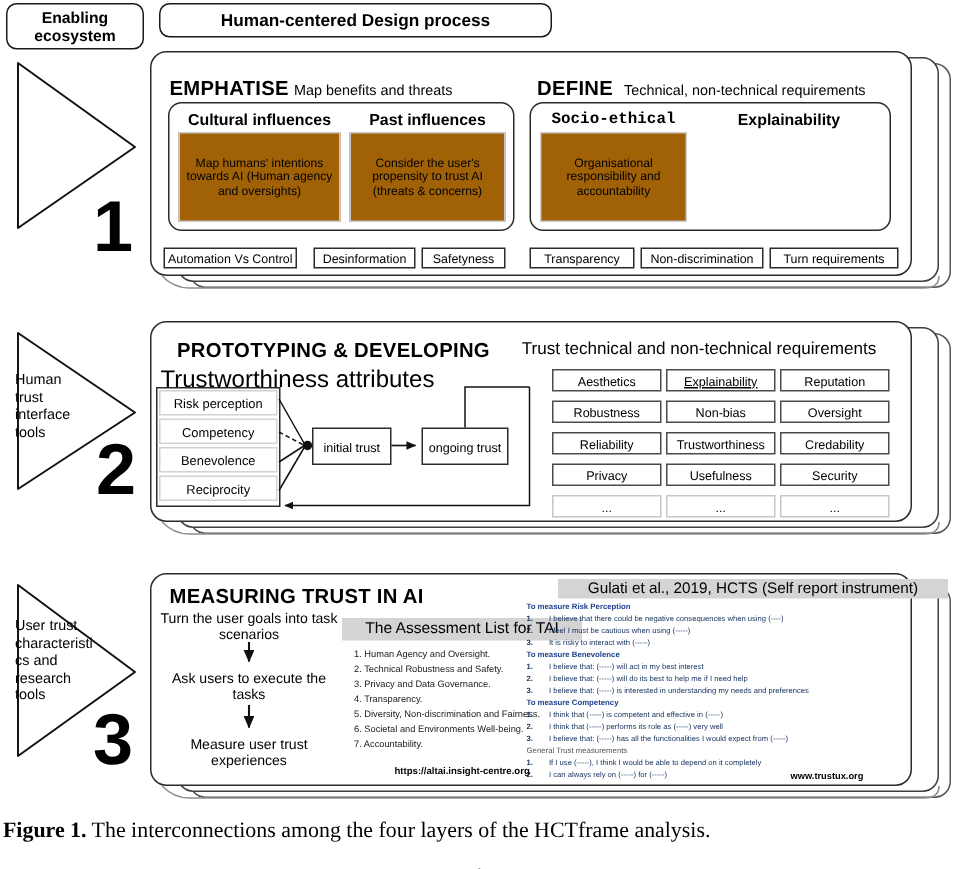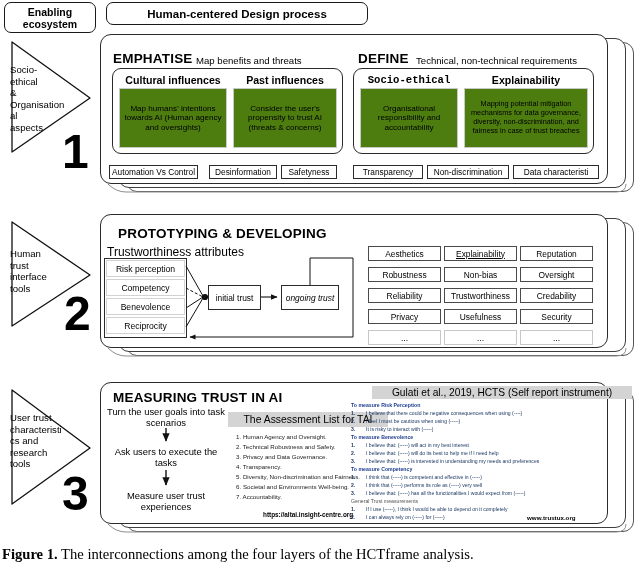--- a/index.html
+++ b/index.html
@@ -28,30 +28,30 @@
   .tri .lbl{position:absolute;font-size:9.6px;line-height:11.6px;}
   .num{position:absolute;font-weight:bold;font-family:"Liberation Sans",sans-serif;color:#000;line-height:1;}
 
   
   .phase{position:absolute;font-size:13.5px;font-weight:bold;letter-spacing:.2px;}
   .phase-sub{position:absolute;font-size:9.6px;}
 
   
   .group{position:absolute;border:1px solid #2b2b2b;border-radius:9px;background:#fff;box-sizing:border-box;}
   .subhead{position:absolute;font-size:10.6px;font-weight:bold;text-align:center;}
-  .desc{position:absolute;border:1px solid #c9c9c9;background:#4d7c0f;box-sizing:border-box;font-size:8.1px;line-height:9.6px;text-align:center;padding:4px 3px;display:flex;align-items:center;justify-content:center;}
+  .desc{position:absolute;border:1px solid #c9c9c9;background:#a16207;box-sizing:border-box;font-size:8.1px;line-height:9.6px;text-align:center;padding:4px 3px;display:flex;align-items:center;justify-content:center;}
 
   
   .chip{position:absolute;border:1px solid #2b2b2b;background:#fff;box-sizing:border-box;font-size:8.3px;display:flex;align-items:center;justify-content:center;height:14px;}
 
   
   .attrs-frame{position:absolute;border:1px solid #2b2b2b;background:#fff;box-sizing:border-box;}
   .attr{position:absolute;border:1px solid #d2d2d2;background:#fff;box-sizing:border-box;font-size:8.6px;display:flex;align-items:center;justify-content:center;height:17px;}
   .tnode{position:absolute;border:1px solid #2b2b2b;background:#fff;box-sizing:border-box;font-size:8.4px;display:flex;align-items:center;justify-content:center;}
-  .tnode.ital{font-style:italic;}
+  .tnode.ital{}
   .req-title{position:absolute;font-size:11.4px;text-align:center;}
   .req{position:absolute;border:1px solid #4a4a4a;background:#fff;box-sizing:border-box;font-size:8.4px;display:flex;align-items:center;justify-content:center;height:15px;}
 
   
   .flowtxt{position:absolute;font-size:9.4px;line-height:11px;text-align:center;width:120px;}
   .altai-band{position:absolute;background:#d4d4d4;font-size:10.4px;padding:2px 6px;white-space:nowrap;}
   .altai-item{position:absolute;font-size:6.2px;line-height:7.6px;color:#1b1b1b;}
   .altai-url{position:absolute;font-size:6.4px;font-weight:bold;}
   .hcts-band{position:absolute;background:#d4d4d4;font-size:10.2px;padding:1px 5px;white-space:nowrap;}
   .hcts-head{position:absolute;font-size:5.2px;font-weight:bold;color:#1f3f8f;line-height:6px;}
@@ -85,52 +85,43 @@
   <div class="stack">
     <div class="card b3" style="left:126px;top:42px;width:508px;height:150px;"></div>
     <div class="card b2" style="left:118px;top:38px;width:508px;height:150px;"></div>
     <div class="card" style="left:100px;top:34px;width:508px;height:150px;"></div>
   </div>
 
   <div class="tri" style="left:4px;top:38px;">
     <svg width="92" height="118" viewBox="0 0 92 118">
       <path d="M8,4 L86,60 L8,114 Z" fill="none" stroke="#111" stroke-width="1.3" stroke-linejoin="round"></path>
     </svg>
-    <div class="lbl" style="left:6px;top:26px;width:78px;">
-      <span>Socio-</span><br>
-      <span>ethical</span><br>
-      <span>&amp;</span><br>
-      <span>Organisation</span><br>
-      <span>al</span><br>
-      <span> aspects</span>
-    </div>
   </div>
   <div class="num" style="left:62px;top:128px;font-size:48px;">1</div>
 
   <div class="phase" style="left:113px;top:51px;">EMPHATISE</div>
   <div class="phase-sub" style="left:196px;top:55px;">Map benefits and threats</div>
   <div class="group" style="left:112px;top:68px;width:231px;height:86px;"></div>
   <div class="subhead" style="left:118px;top:74px;width:110px;">Cultural influences</div>
   <div class="subhead" style="left:232px;top:74px;width:106px;">Past influences</div>
   <div class="desc" style="left:119px;top:88px;width:108px;height:60px;">Map humans' intentions towards AI (Human agency and oversights)</div>
   <div class="desc" style="left:233px;top:88px;width:104px;height:60px;">Consider the user's propensity to trust AI (threats &amp; concerns)</div>
   <div class="chip" style="left:109px;top:165px;width:89px;">Automation Vs Control</div>
   <div class="chip" style="left:209px;top:165px;width:68px;">Desinformation</div>
   <div class="chip" style="left:281px;top:165px;width:56px;">Safetyness</div>
 
   <div class="phase" style="left:358px;top:51px;">DEFINE</div>
   <div class="phase-sub" style="left:416px;top:55px;">Technical, non-technical requirements</div>
   <div class="group" style="left:353px;top:68px;width:241px;height:86px;"></div>
   <div class="subhead" style="left:357px;top:74px;width:104px;font-family:Liberation Mono, monospace;">Socio-ethical</div>
   <div class="subhead" style="left:464px;top:74px;width:124px;">Explainability</div>
   <div class="desc" style="left:360px;top:88px;width:98px;height:60px;">Organisational responsibility and accountability</div>
-  <div class="desc" style="left:464px;top:88px;width:124px;height:60px;font-size:7.3px;line-height:8.8px;">Mapping  potential mitigation mechanisms for data governance, diversity, non-discrimination, and fairness in case of trust breaches</div>
   <div class="chip" style="left:353px;top:165px;width:70px;">Transparency</div>
   <div class="chip" style="left:427px;top:165px;width:82px;">Non-discrimination</div>
-  <div class="chip" style="left:513px;top:165px;width:86px;">Data characteristi</div>
+  <div class="chip" style="left:513px;top:165px;width:86px;">Turn requirements</div>
 
   <div class="stack">
     <div class="card b3" style="left:126px;top:222px;width:508px;height:134px;"></div>
     <div class="card b2" style="left:118px;top:218px;width:508px;height:134px;"></div>
     <div class="card" style="left:100px;top:214px;width:508px;height:134px;"></div>
   </div>
 
   <div class="tri" style="left:4px;top:218px;">
     <svg width="92" height="112" viewBox="0 0 92 112">
       <path d="M8,4 L86,57 L8,108 Z" fill="none" stroke="#111" stroke-width="1.3" stroke-linejoin="round"></path>
@@ -138,22 +129,23 @@
     <div class="lbl" style="left:6px;top:30px;width:78px;">
       <span>Human</span><br>
       <span>trust</span><br>
       <span>interface</span><br>
       <span>tools</span>
     </div>
   </div>
   <div class="num" style="left:64px;top:290px;font-size:48px;">2</div>
 
   <div class="phase" style="left:118px;top:226px;">PROTOTYPING &amp; DEVELOPING</div>
-
-  <div style="position:absolute;left:107px;top:245px;font-size:12px;">Trustworthiness attributes</div>
+  <div class="req-title" style="left:330px;top:227px;width:272px;">Trust technical and non-technical requirements</div>
+
+  <div style="position:absolute;left:107px;top:245px;font-size:16px;">Trustworthiness attributes</div>
   <div class="attrs-frame" style="left:104px;top:258px;width:83px;height:80px;"></div>
   <div class="attr" style="left:106px;top:260px;width:79px;">Risk perception</div>
   <div class="attr" style="left:106px;top:279px;width:79px;">Competency</div>
   <div class="attr" style="left:106px;top:298px;width:79px;">Benevolence</div>
   <div class="attr" style="left:106px;top:317px;width:79px;">Reciprocity</div>
 
   <div class="tnode" style="left:208px;top:285px;width:53px;height:25px;">initial trust</div>
   <div class="tnode ital" style="left:281px;top:285px;width:58px;height:25px;">ongoing trust</div>
 
   <div class="req" style="left:368px;top:246px;width:73px;">Aesthetics</div>

